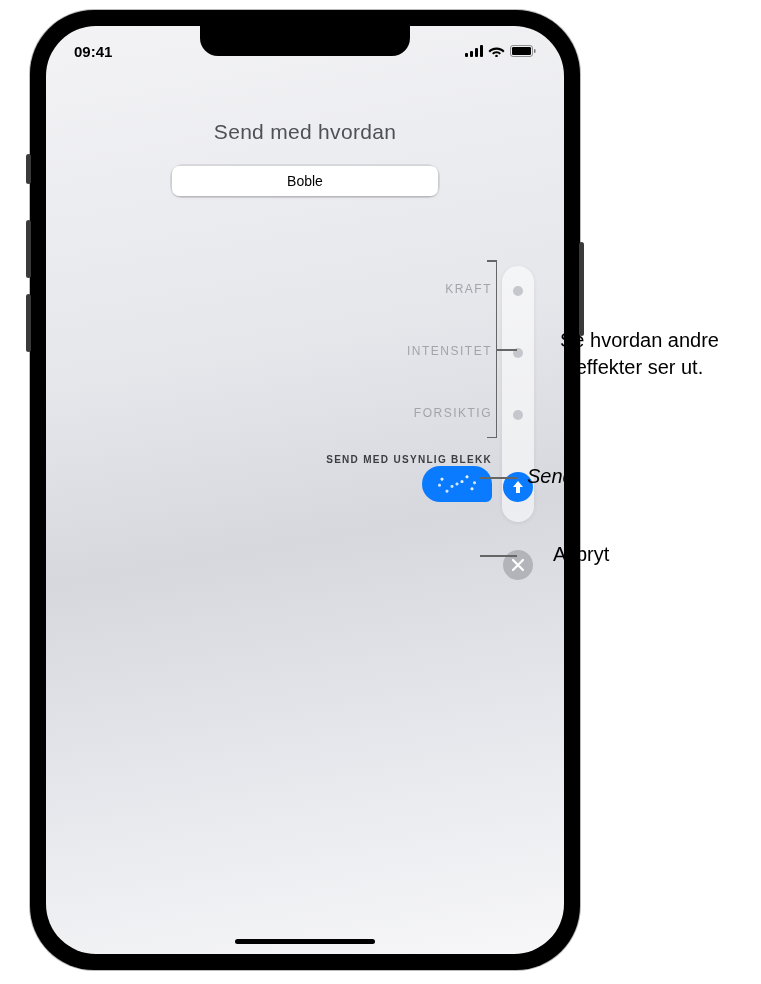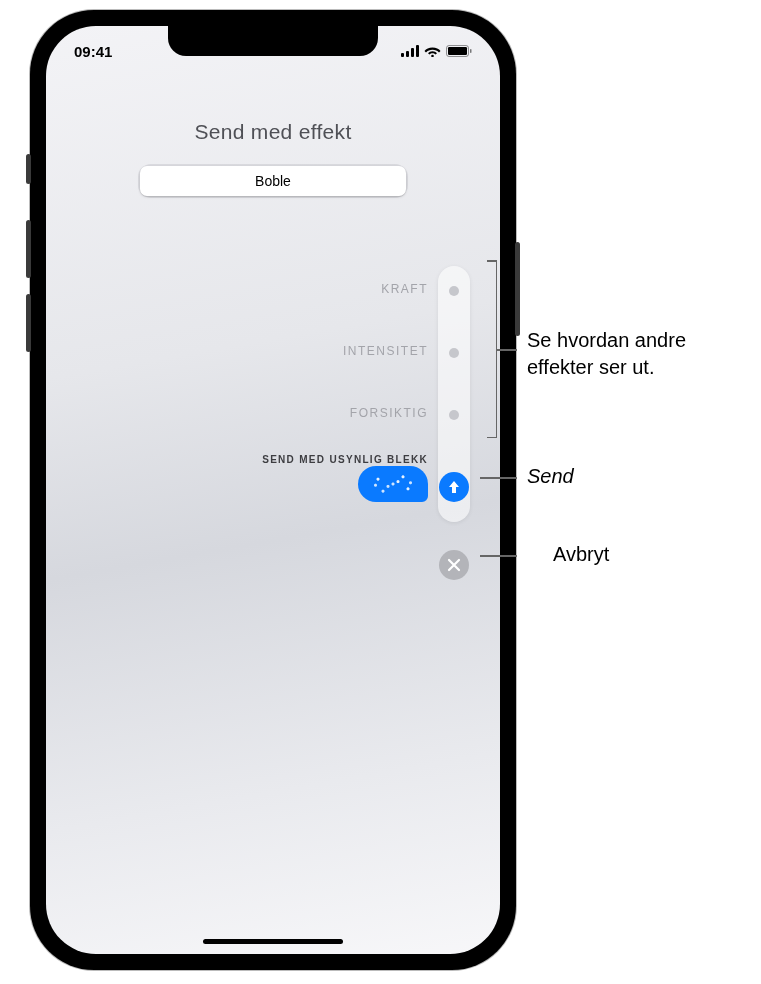--- a/index.html
+++ b/index.html
@@ -9,21 +9,21 @@
       width: 761px;
       height: 984px;
       position: relative;
     }
 
     
     .phone {
       position: absolute;
       left: 30px;
       top: 10px;
-      width: 486px;
+      width: 550px;
       height: 960px;
       background: #000;
       border-radius: 64px;
       padding: 16px;
       box-shadow: 0 0 0 1px #bbb;
     }
     .side-button-left {
       position: absolute;
       background: #3a3a3a;
       border-radius: 3px;
@@ -256,20 +256,21 @@
     .cl-1 { left: 497px; top: 349px; width: 20px; }
     .cl-2 { left: 480px; top: 477px; width: 37px; }
     .cl-3 { left: 480px; top: 555px; width: 37px; }
 
     .callout-text {
       position: absolute;
       font-size: 20px;
       font-weight: 400;
       color: #000;
       line-height: 1.35;
+      text-align: center;
     }
     .ct-1 { left: 527px; top: 327px; width: 225px; }
     .ct-2 { left: 527px; top: 463px; font-style: italic; }
     .ct-3 { left: 553px; top: 541px; }
   </style>
 </head>
 <body>
 
 <div class="phone">
   <div class="side-button-left mute"></div>
@@ -295,21 +296,21 @@
           <circle cx="8.5" cy="11" r="1.3" fill="#000"></circle>
         </svg>
         <svg width="26" height="12" viewBox="0 0 26 12">
           <rect x="0.5" y="0.5" width="22" height="11" rx="2.5" stroke="#000" stroke-opacity="0.4" fill="none"></rect>
           <rect x="2" y="2" width="19" height="8" rx="1.3" fill="#000"></rect>
           <rect x="24" y="4" width="1.5" height="4" rx="0.75" fill="#000" fill-opacity="0.5"></rect>
         </svg>
       </div>
     </div>
 
-    <div class="page-title">Send med effekt</div>
+    <div class="page-title">Send med hvordan</div>
 
     <div class="segmented">
       <div class="segment selected">
         <span>Boble</span>
       </div>
     </div>
 
     <div class="effect-track">
       <div class="effect-dot d1"></div>
       <div class="effect-dot d2"></div>

